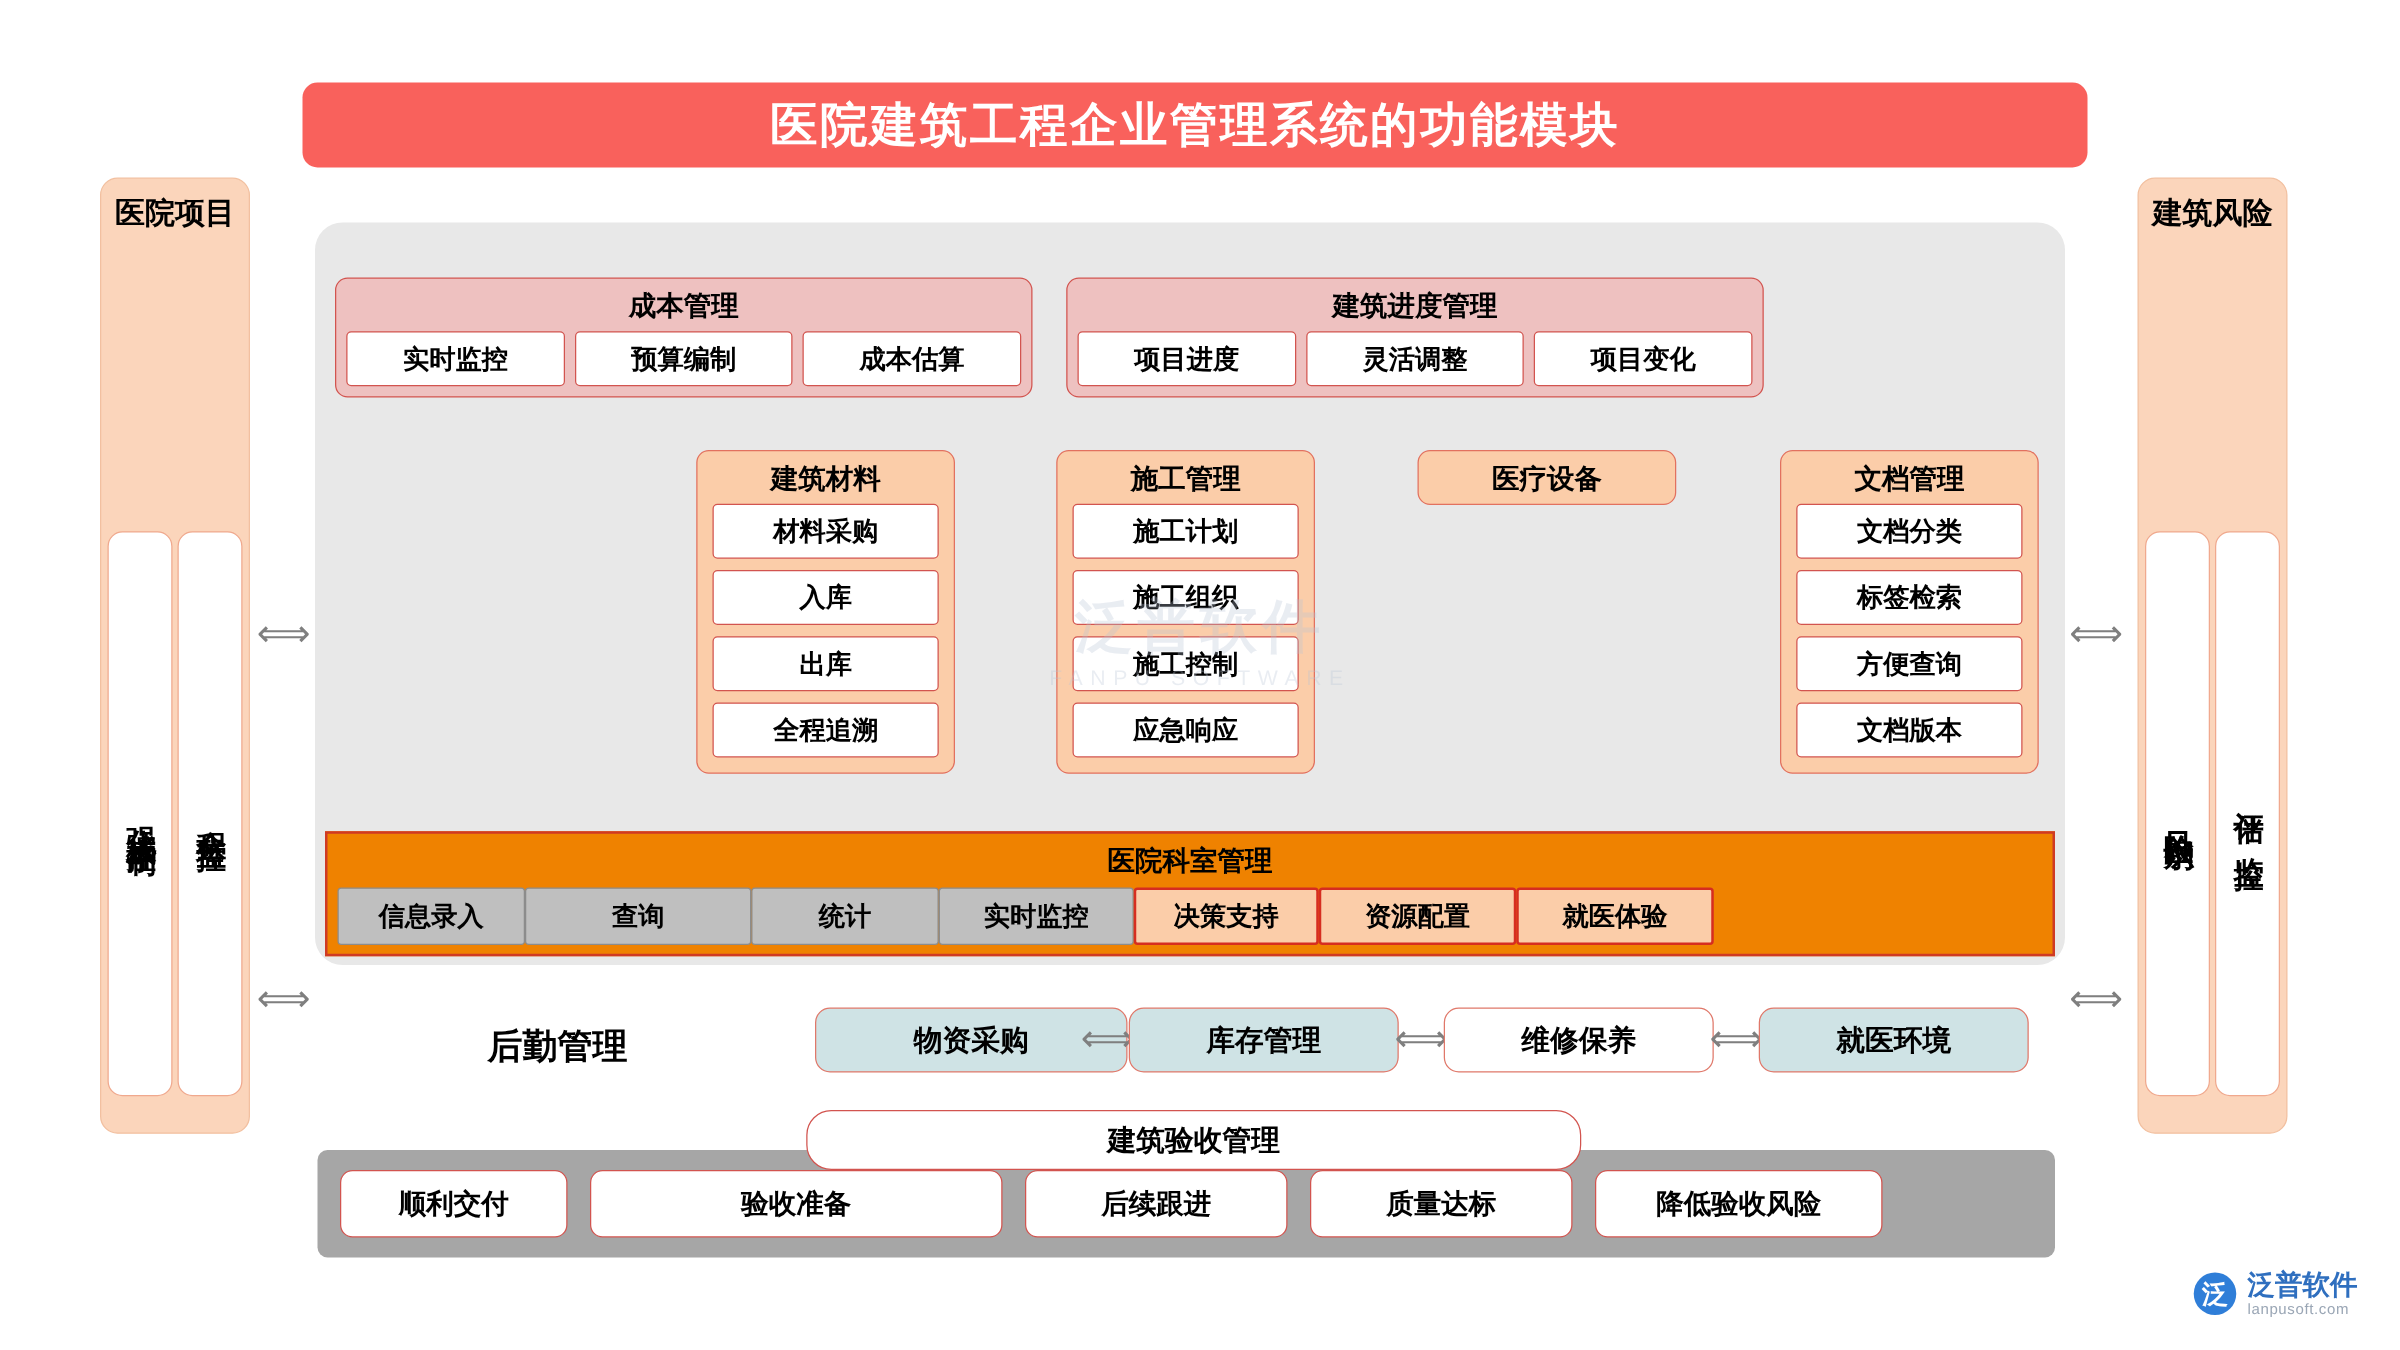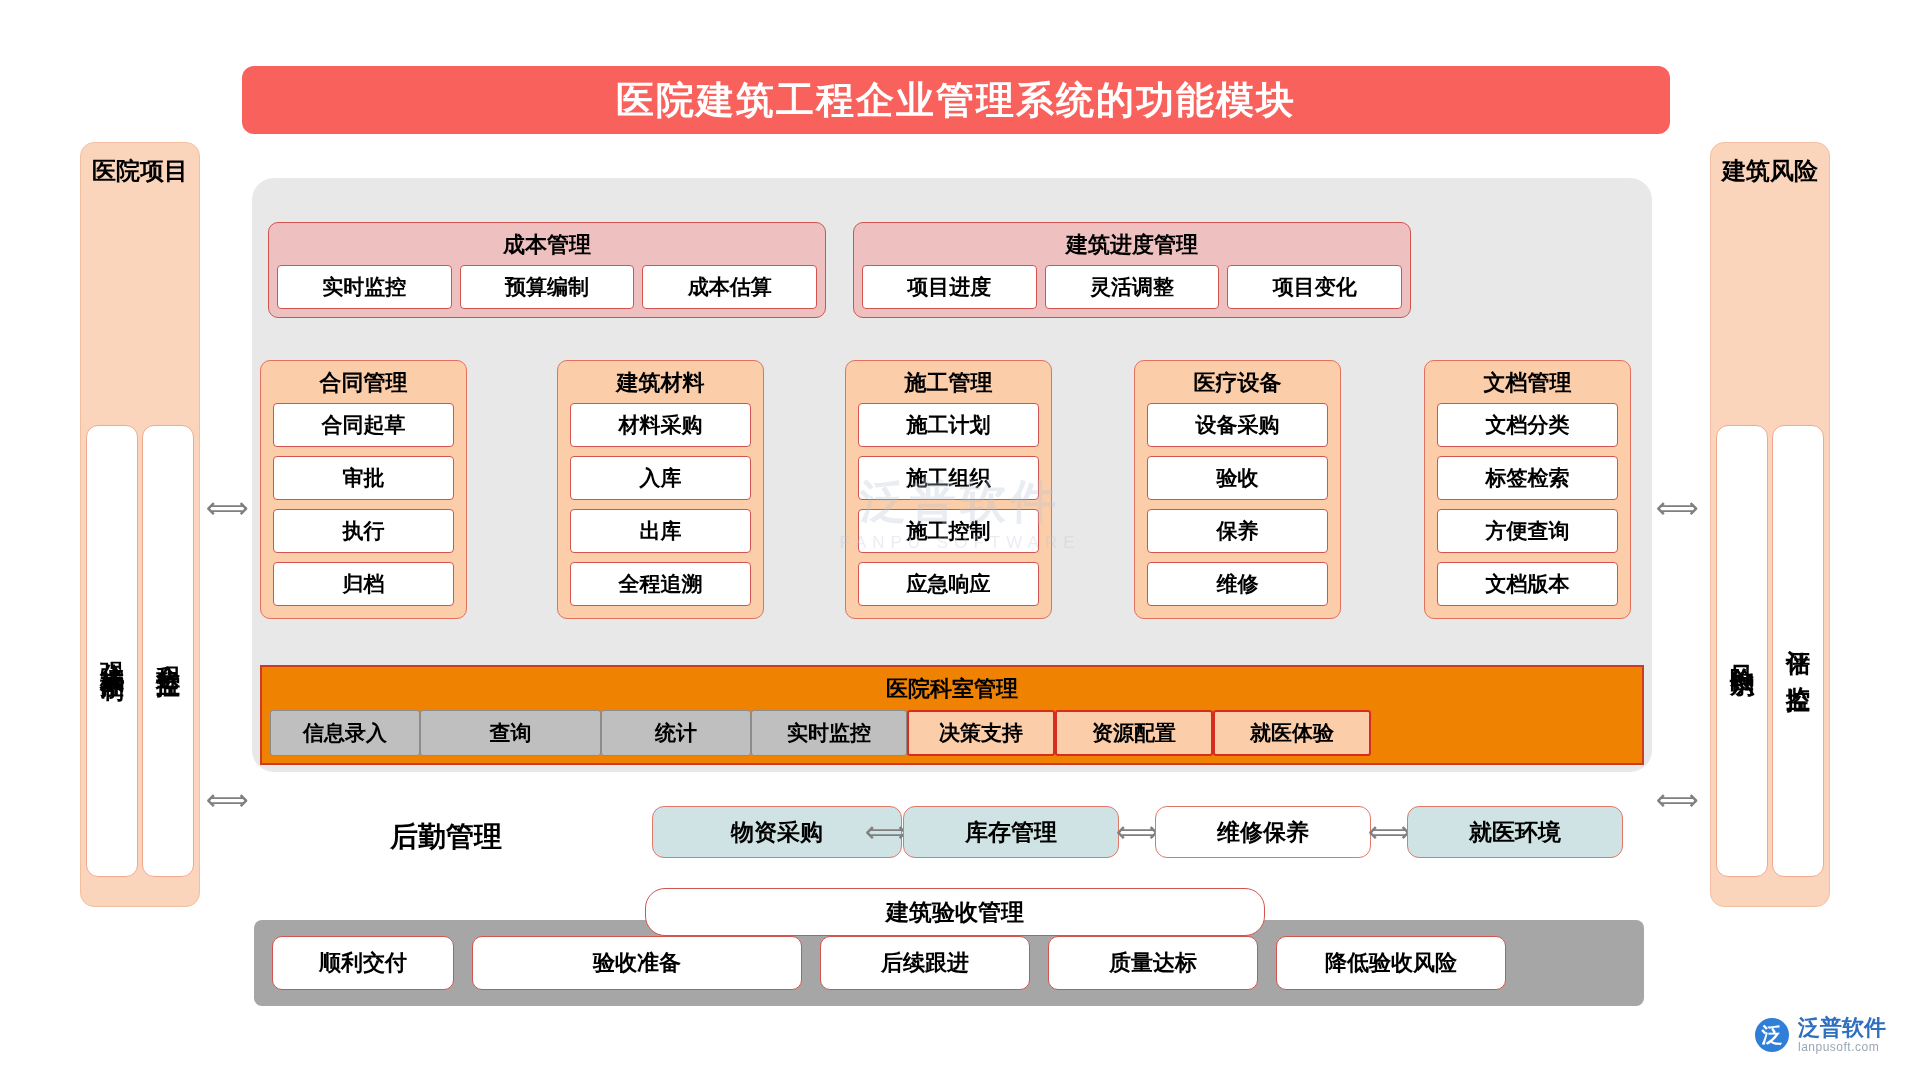--- a/index.html
+++ b/index.html
@@ -254,29 +254,20 @@
 
   <div class="grp grp-pink" id="grp-progress">
     <div class="grp-head">建筑进度管理</div>
     <div class="grp-row">
       <div class="chip">项目进度</div>
       <div class="chip">灵活调整</div>
       <div class="chip">项目变化</div>
     </div>
   </div>
 
-  <div class="grp grp-peach" id="grp-contract">
-    <div class="grp-head">合同管理</div>
-    <div class="grp-col">
-      <div class="chip">合同起草</div>
-      <div class="chip">审批</div>
-      <div class="chip">执行</div>
-      <div class="chip">归档</div>
-    </div>
-  </div>
 
   <div class="grp grp-peach" id="grp-material">
     <div class="grp-head">建筑材料</div>
     <div class="grp-col">
       <div class="chip">材料采购</div>
       <div class="chip">入库</div>
       <div class="chip">出库</div>
       <div class="chip">全程追溯</div>
     </div>
   </div>
@@ -286,26 +277,20 @@
     <div class="grp-col">
       <div class="chip">施工计划</div>
       <div class="chip">施工组织</div>
       <div class="chip">施工控制</div>
       <div class="chip">应急响应</div>
     </div>
   </div>
 
   <div class="grp grp-peach" id="grp-device">
     <div class="grp-head">医疗设备</div>
-    <div class="grp-col">
-      <div class="chip">设备采购</div>
-      <div class="chip">验收</div>
-      <div class="chip">保养</div>
-      <div class="chip">维修</div>
-    </div>
   </div>
 
   <div class="grp grp-peach" id="grp-doc">
     <div class="grp-head">文档管理</div>
     <div class="grp-col">
       <div class="chip">文档分类</div>
       <div class="chip">标签检索</div>
       <div class="chip">方便查询</div>
       <div class="chip">文档版本</div>
     </div>

